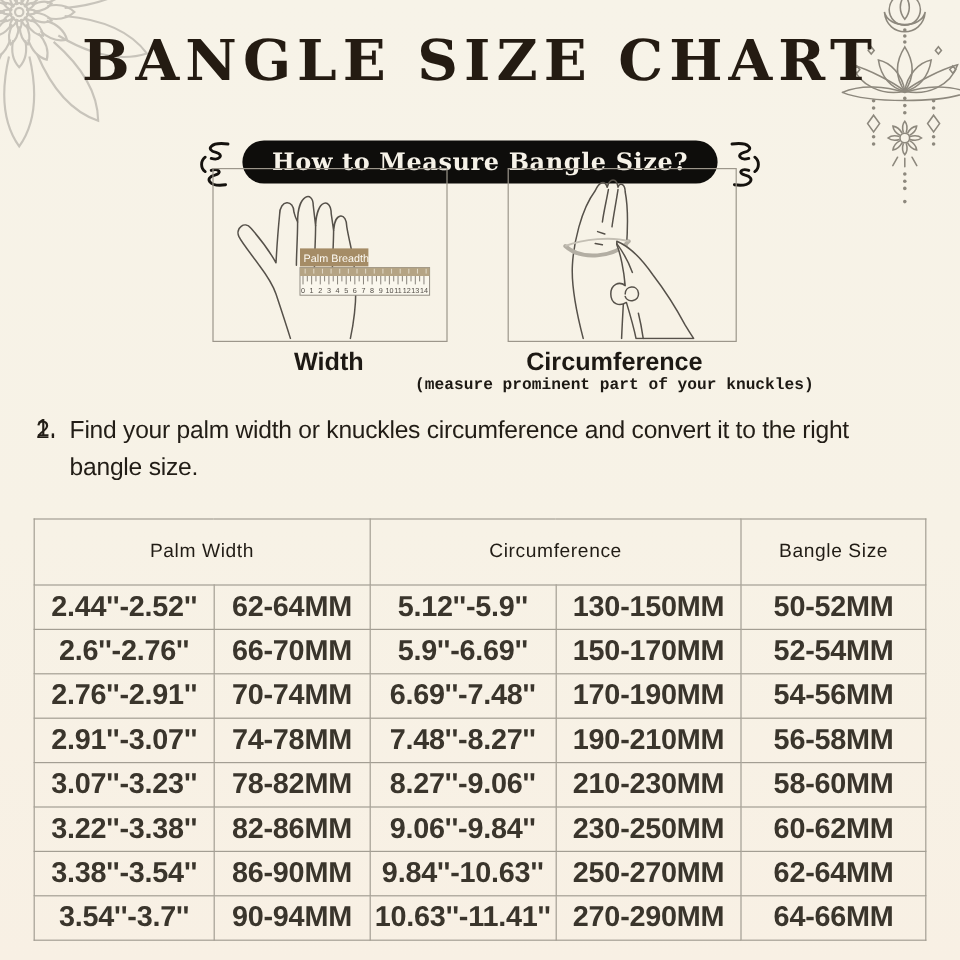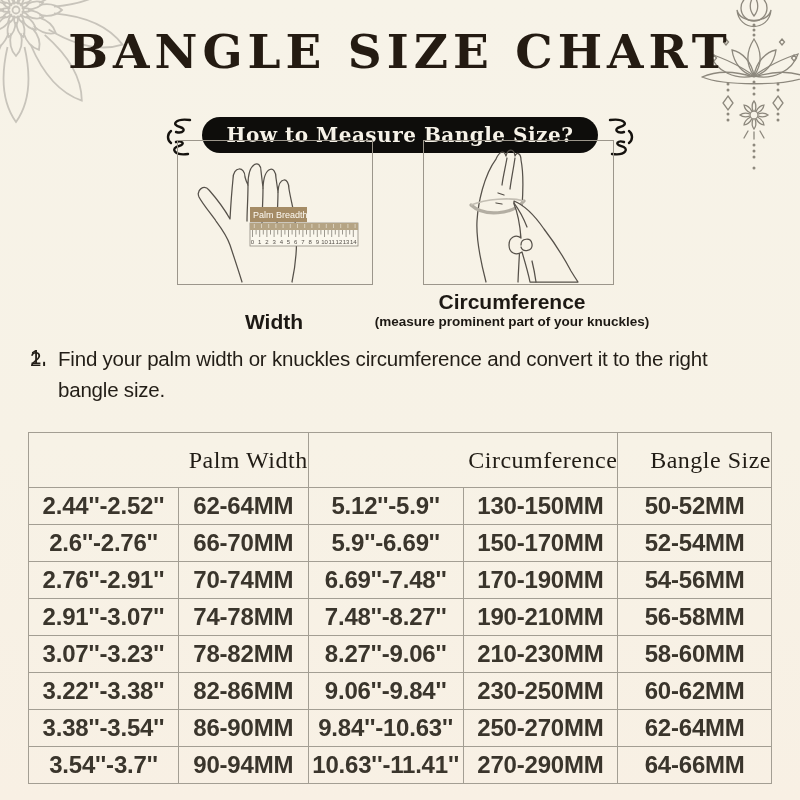--- a/index.html
+++ b/index.html
@@ -22,37 +22,37 @@
         font-family:"DejaVu Serif",serif;font-weight:bold;font-size:20px;letter-spacing:.5px;}
 
   
   .illus-box{position:absolute;top:140px;height:143px;border:1px solid #9c968b;background:transparent;}
   .box-width{left:177px;width:194px;text-align:right;}
   .box-circ{left:423px;width:189px;}
   .hand{stroke:#56514a;stroke-width:1.25;fill:none;stroke-linecap:round;stroke-linejoin:round;}
 
   
   .caption-width{position:absolute;left:177px;top:290px;width:194px;text-align:center;
-                 font-weight:bold;font-size:21px;color:#1d1914;margin-top:20px;}
+                 font-weight:bold;font-size:21px;color:#1d1914;}
   .caption-circ{position:absolute;left:342px;top:290px;width:340px;text-align:center;color:#1d1914;}
   .caption-circ .main{font-weight:bold;font-size:21px;}
-  .caption-circ .note{font-weight:bold;font-size:13.5px;margin-top:0;}
+  .caption-circ .note{font-weight:bold;font-size:13.5px;margin-top:0;font-family:Liberation Mono, monospace;}
 
   
   .instructions{position:absolute;left:30px;top:341px;width:700px;color:#221d16;}
   .ins-item{position:relative;padding-left:28px;font-size:20.5px;line-height:31px;
             max-width:668px;letter-spacing:-.2px;margin-bottom:2px;}
   .ins-num{position:absolute;left:0;top:0;}
 
   
   .size-table{position:absolute;left:28px;top:432px;width:744px;border-collapse:collapse;
               border:1px solid #8d887c;}
   .size-table th,.size-table td{border:1px solid #a39e93;text-align:center;padding:0;}
-  .size-table th{height:54px;font-family:Liberation Serif, serif;font-weight:normal;
-                 font-size:24px;color:#211c15;letter-spacing:.5px;text-align:right;}
+  .size-table th{height:54px;font-family:Liberation Sans, sans-serif;font-weight:normal;
+                 font-size:16px;color:#211c15;letter-spacing:.5px;}
   .size-table td{height:36px;font-weight:bold;font-size:24px;color:#3a352c;letter-spacing:-.2px;}
 </style>
 </head>
 <body>
 
 <div class="page">
 
   <svg class="mandala" width="150" height="150" viewBox="0 0 150 150">
     <g id="mandala-g" stroke="#c8c4bb" stroke-width="1.8" fill="none">
         <circle cx="16" cy="10" r="3.5"></circle>

